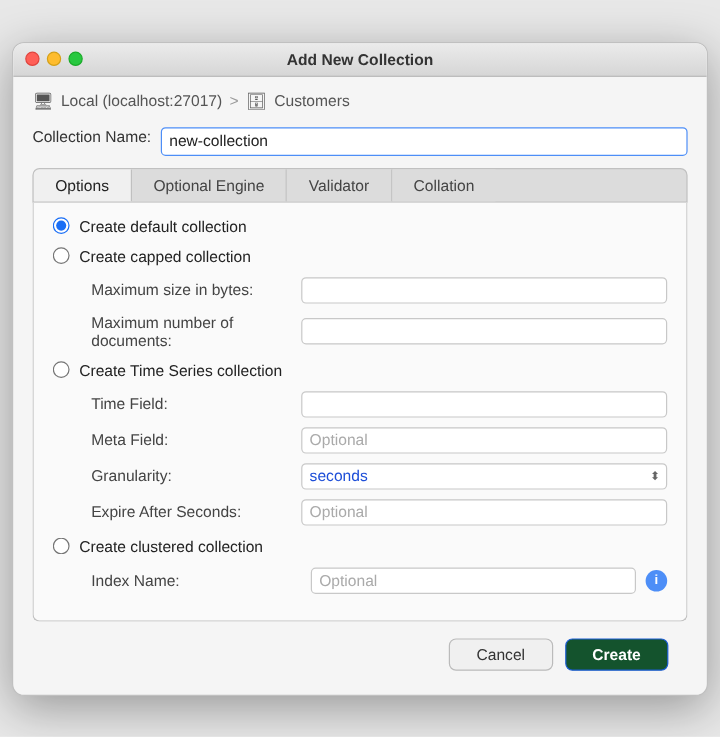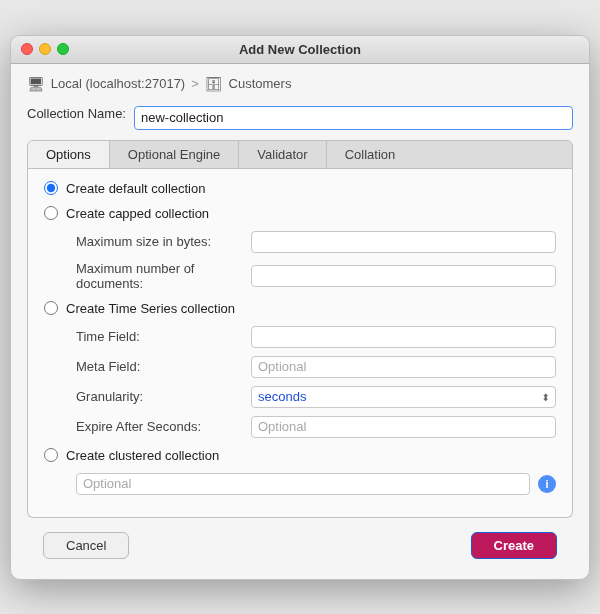--- a/index.html
+++ b/index.html
@@ -220,38 +220,38 @@
       color: #fff;
       font-size: 11px;
       font-weight: 700;
       display: flex;
       align-items: center;
       justify-content: center;
       flex-shrink: 0;
     }
     .footer {
       display: flex;
-      justify-content: space-between;
+      justify-content: flex-end;
       gap: 10px;
       padding: 14px 16px 4px 16px;
     }
     .btn {
       padding: 5px 22px;
       border-radius: 6px;
       font-size: 13px;
       cursor: pointer;
       border: 1px solid transparent;
     }
     .btn-cancel {
       background: #f0f0f0;
       border-color: #bbb;
       color: #333;
     }
     .btn-create {
-      background: #be185d;
+      background: #14532d;
       color: #fff;
       border-color: #1a5cd4;
       font-weight: 600;
     }
   </style>
 </head>
 <body>
 
 <div class="window">
 
@@ -340,20 +340,21 @@
         </div>
       </div>
 
       <div class="option-row">
         <input class="radio-input" type="radio" name="collection-type" style="">
         <span class="option-label">Create clustered collection</span>
       </div>
 
       <div class="sub-section">
         <div class="field-row index-row">
+          <span class="field-label">Index Name:</span>
           <input class="index-input" type="text" placeholder="Optional" style="">
           <div class="info-badge">
             <span>i</span>
           </div>
         </div>
       </div>
 
     </div>
 
     <div class="footer">

